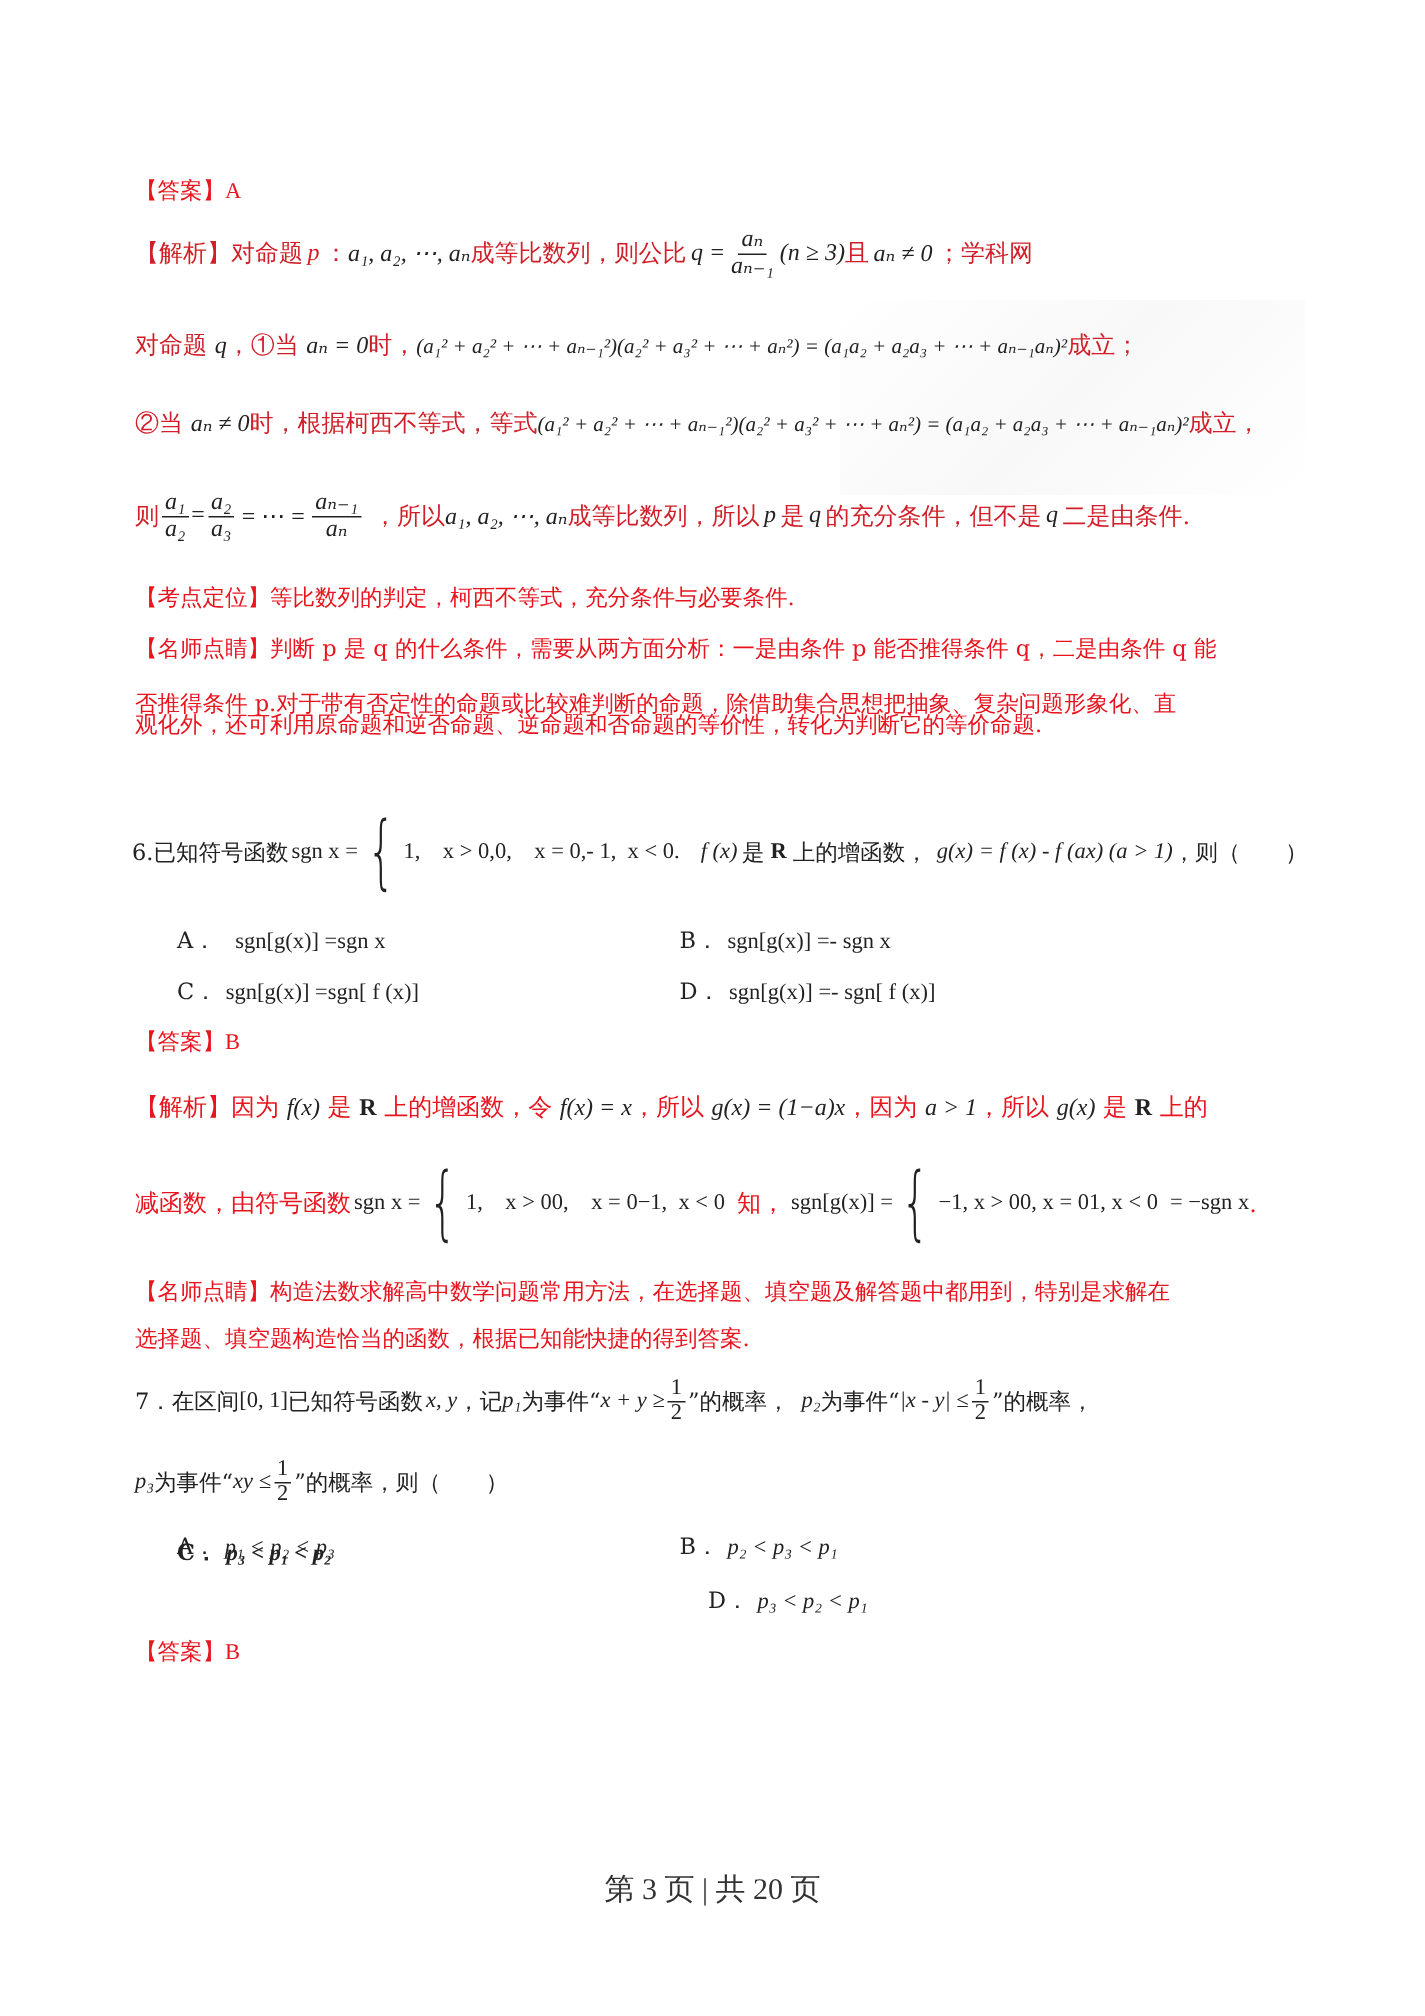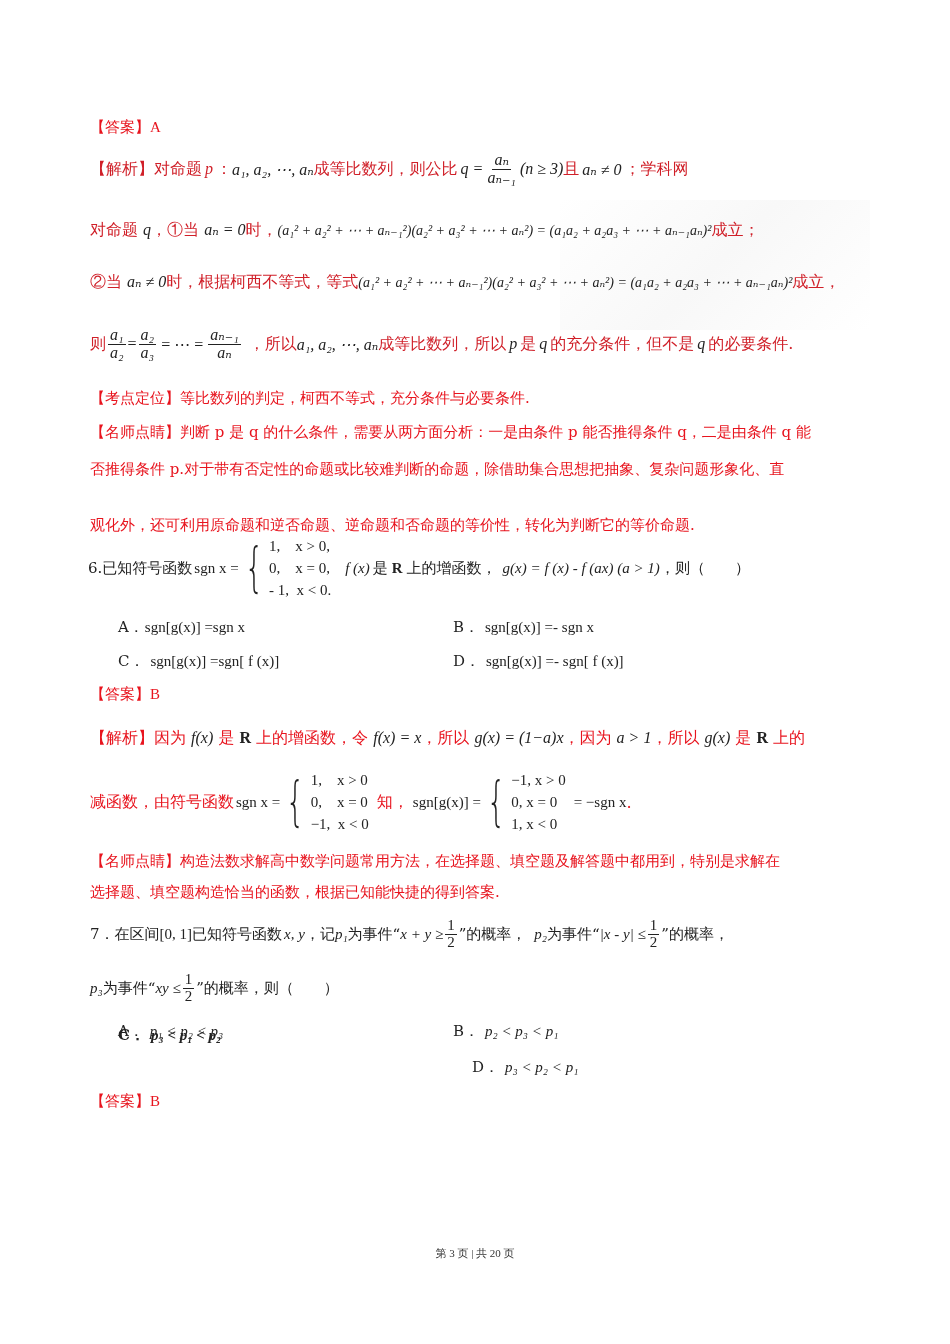--- a/index.html
+++ b/index.html
@@ -11,25 +11,25 @@
   .black { color:#222; }
   .math { font-family:"Liberation Serif","DejaVu Serif",serif; font-style:italic; }
   .mathr { font-family:"Liberation Serif","DejaVu Serif",serif; }
   .fs15 { font-size:15px; }
   .fs16 { font-size:16px; }
   .frac { display:inline-flex; flex-direction:column; align-items:center; vertical-align:middle; margin:0 2px; line-height:1.05;text-align:right; }
   .frac .num { border-bottom:1px solid currentColor; padding:0 2px; }
   .frac .den { padding:0 2px; }
   .cases { display:inline-flex; align-items:center; vertical-align:middle; }
   .brace { font-size:54px; font-weight:200; line-height:1; transform:scaleX(0.55); margin:0 -2px; font-family:"DejaVu Sans",sans-serif; }
-  .caselines { display:flex; flex-direction:column; line-height:22px; }
+  .caselines { display:flex; flex-direction:row; line-height:22px;text-align:right; }
   .watermark { position:absolute; left:560px; top:200px; width:310px; height:130px;
                background:linear-gradient(135deg, rgba(230,230,230,0.0), rgba(235,235,235,0.35), rgba(230,230,230,0.0)); }
   .opt { position:absolute; font-size:15px; white-space:nowrap; }
-  .footer { position:absolute; top:1246px; left:0; width:950px; text-align:center; font-size:11px; color:#333; font-family:"Liberation Serif",serif; }
+  .footer { position:absolute; top:1246px; left:0; width:950px; text-align:center; font-size:20px; color:#333; font-family:"Liberation Serif",serif; }
 </style>
 </head>
 <body>
 
 <div class="line fs15 red" style="left:90px; top:118px;">
   <span>【答案】</span><span class="mathr">A</span>
 </div>
 
 <div class="line fs16 dred" style="left:90px; top:148px; display:flex; align-items:center; height:42px;">
   <span style="font-family:'DejaVu Sans',sans-serif;">【解析】</span>
@@ -79,34 +79,34 @@
       <span class="den">aₙ</span>
     </span>
   <span style="margin-left:6px">，所以</span>
   <span class="math black">a₁, a₂, ⋯, aₙ</span>
   <span>成等比数列，所以</span>
   <span class="math black" style="margin:0 3px">p</span>
   <span>是</span>
   <span class="math black" style="margin:0 3px">q</span>
   <span>的充分条件，但不是</span>
   <span class="math black" style="margin:0 3px">q</span>
-  <span>的必要条件.</span>
+  <span>二是由条件.</span>
 </div>
 
 <div class="line fs15 red" style="left:90px; top:389px;">
   <span>【考点定位】</span><span>等比数列的判定，柯西不等式，充分条件与必要条件.</span>
 </div>
 
 <div class="line fs15 red" style="left:90px; top:423px;">
   <span>【名师点睛】</span><span>判断 p 是 q 的什么条件，需要从两方面分析：一是由条件 p 能否推得条件 q，二是由条件 q 能</span>
 </div>
 <div class="line fs15 red" style="left:90px; top:460px;">
   <span>否推得条件 p.对于带有否定性的命题或比较难判断的命题，除借助集合思想把抽象、复杂问题形象化、直</span>
 </div>
-<div class="line fs15 red" style="left:90px; top:516px;">
+<div class="line fs15 red" style="left:90px; top:474px;">
   <span>观化外，还可利用原命题和逆否命题、逆命题和否命题的等价性，转化为判断它的等价命题.</span>
 </div>
 
 <div class="line fs15 black" style="left:88px; top:530px; display:flex; align-items:center; height:76px;">
   <span>6.</span>
   <span>已知符号函数</span>
   <span class="mathr" style="margin-left:2px">sgn x =</span>
   <span class="cases mathr">
     <span class="brace">{</span>
     <span class="caselines">
@@ -117,21 +117,21 @@
   </span>
   <span class="math" style="margin-left:14px">f (x)</span>
   <span style="margin-left:3px">是</span>
   <span class="mathr" style="font-weight:bold; margin:0 4px">R</span>
   <span>上的增函数，</span>
   <span class="math" style="margin-left:6px">g(x) = f (x) - f (ax) (a &gt; 1)</span>
   <span>，则（　　）</span>
 </div>
 
 <div class="opt black" style="left:118px; top:618px;">
-  <span>A．</span><span class="mathr" style="margin-left:1px">sgn[g(x)] =sgn x</span>
+  <span>A．</span><span class="mathr" style="margin-left:13px">sgn[g(x)] =sgn x</span>
 </div>
 <div class="opt black" style="left:453px; top:618px;">
   <span>B．</span><span class="mathr" style="margin-left:6px">sgn[g(x)] =- sgn x</span>
 </div>
 <div class="opt black" style="left:118px; top:652px;">
   <span>C．</span><span class="mathr" style="margin-left:6px">sgn[g(x)] =sgn[ f (x)]</span>
 </div>
 <div class="opt black" style="left:453px; top:652px;">
   <span>D．</span><span class="mathr" style="margin-left:6px">sgn[g(x)] =- sgn[ f (x)]</span>
 </div>

